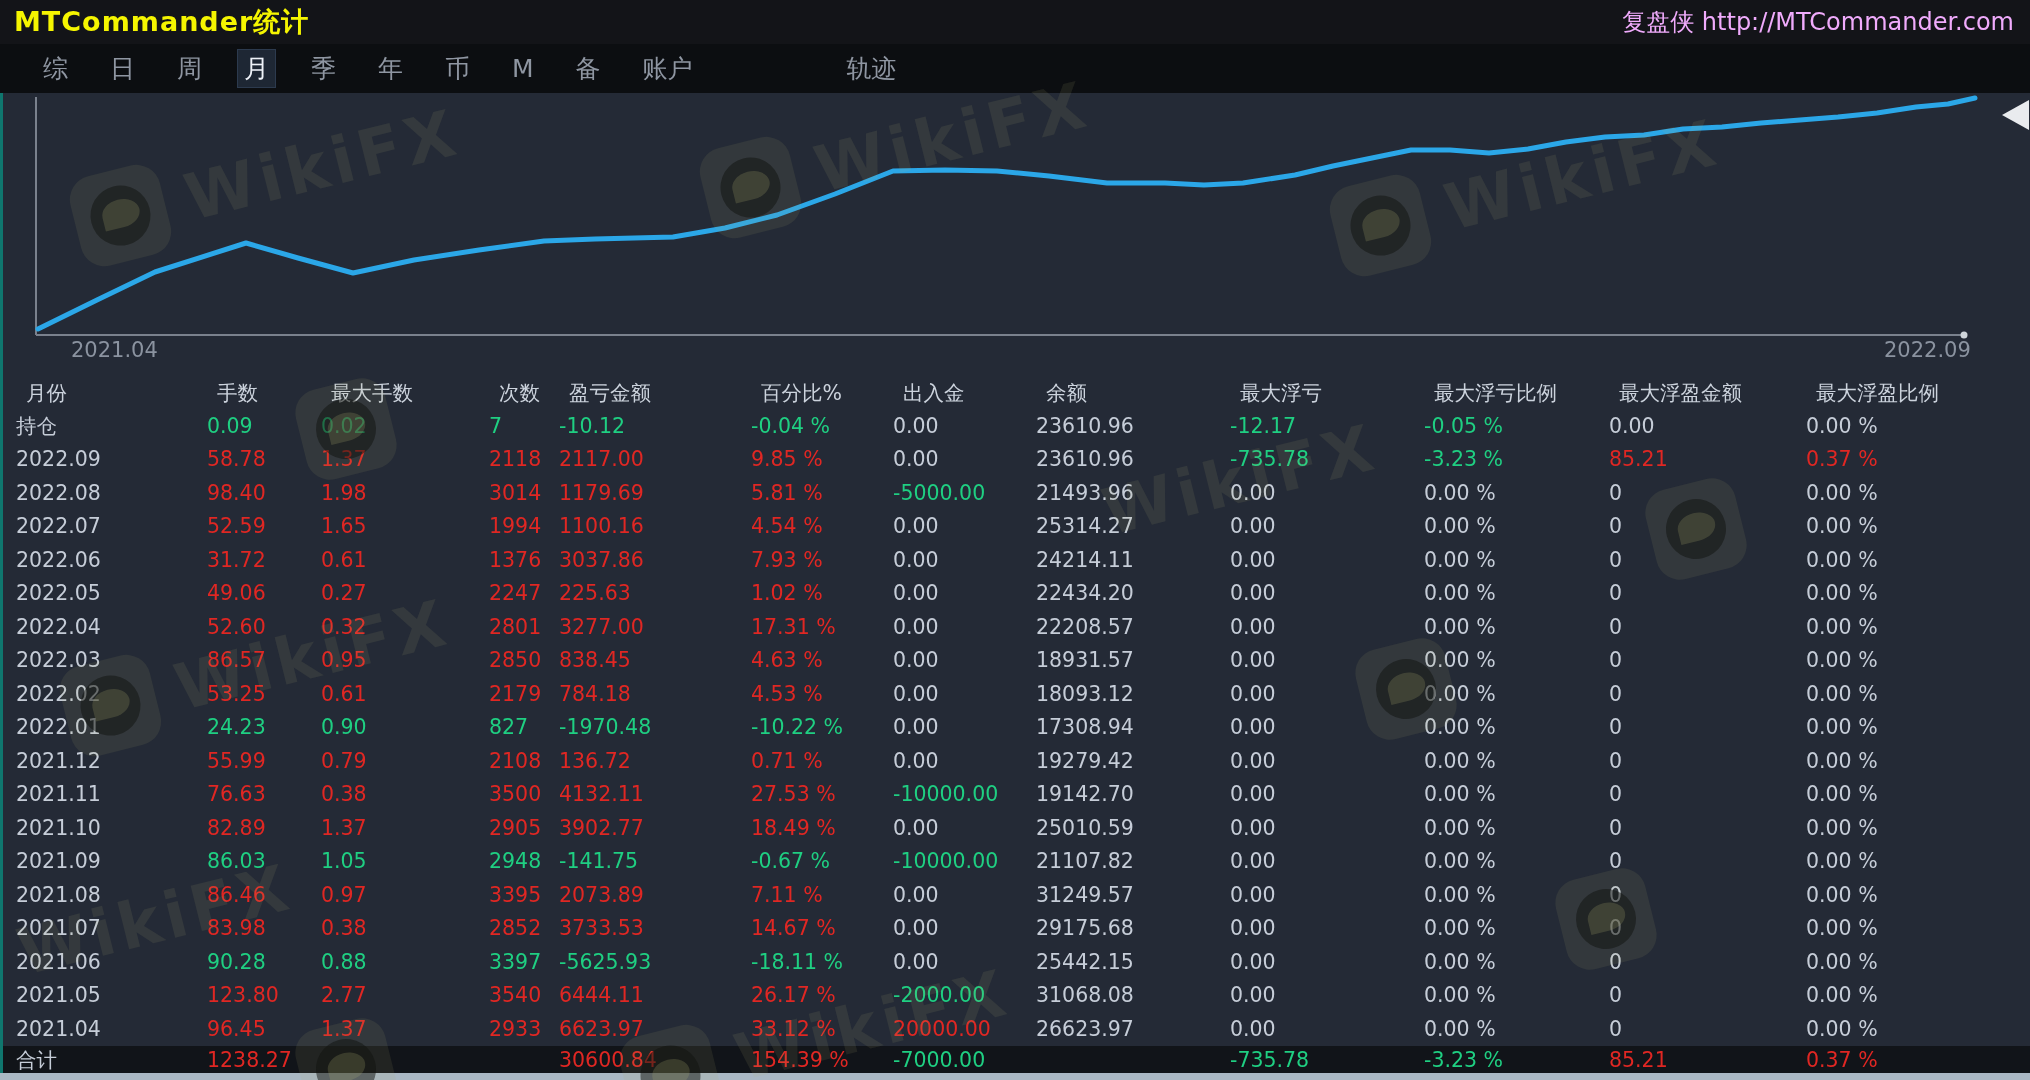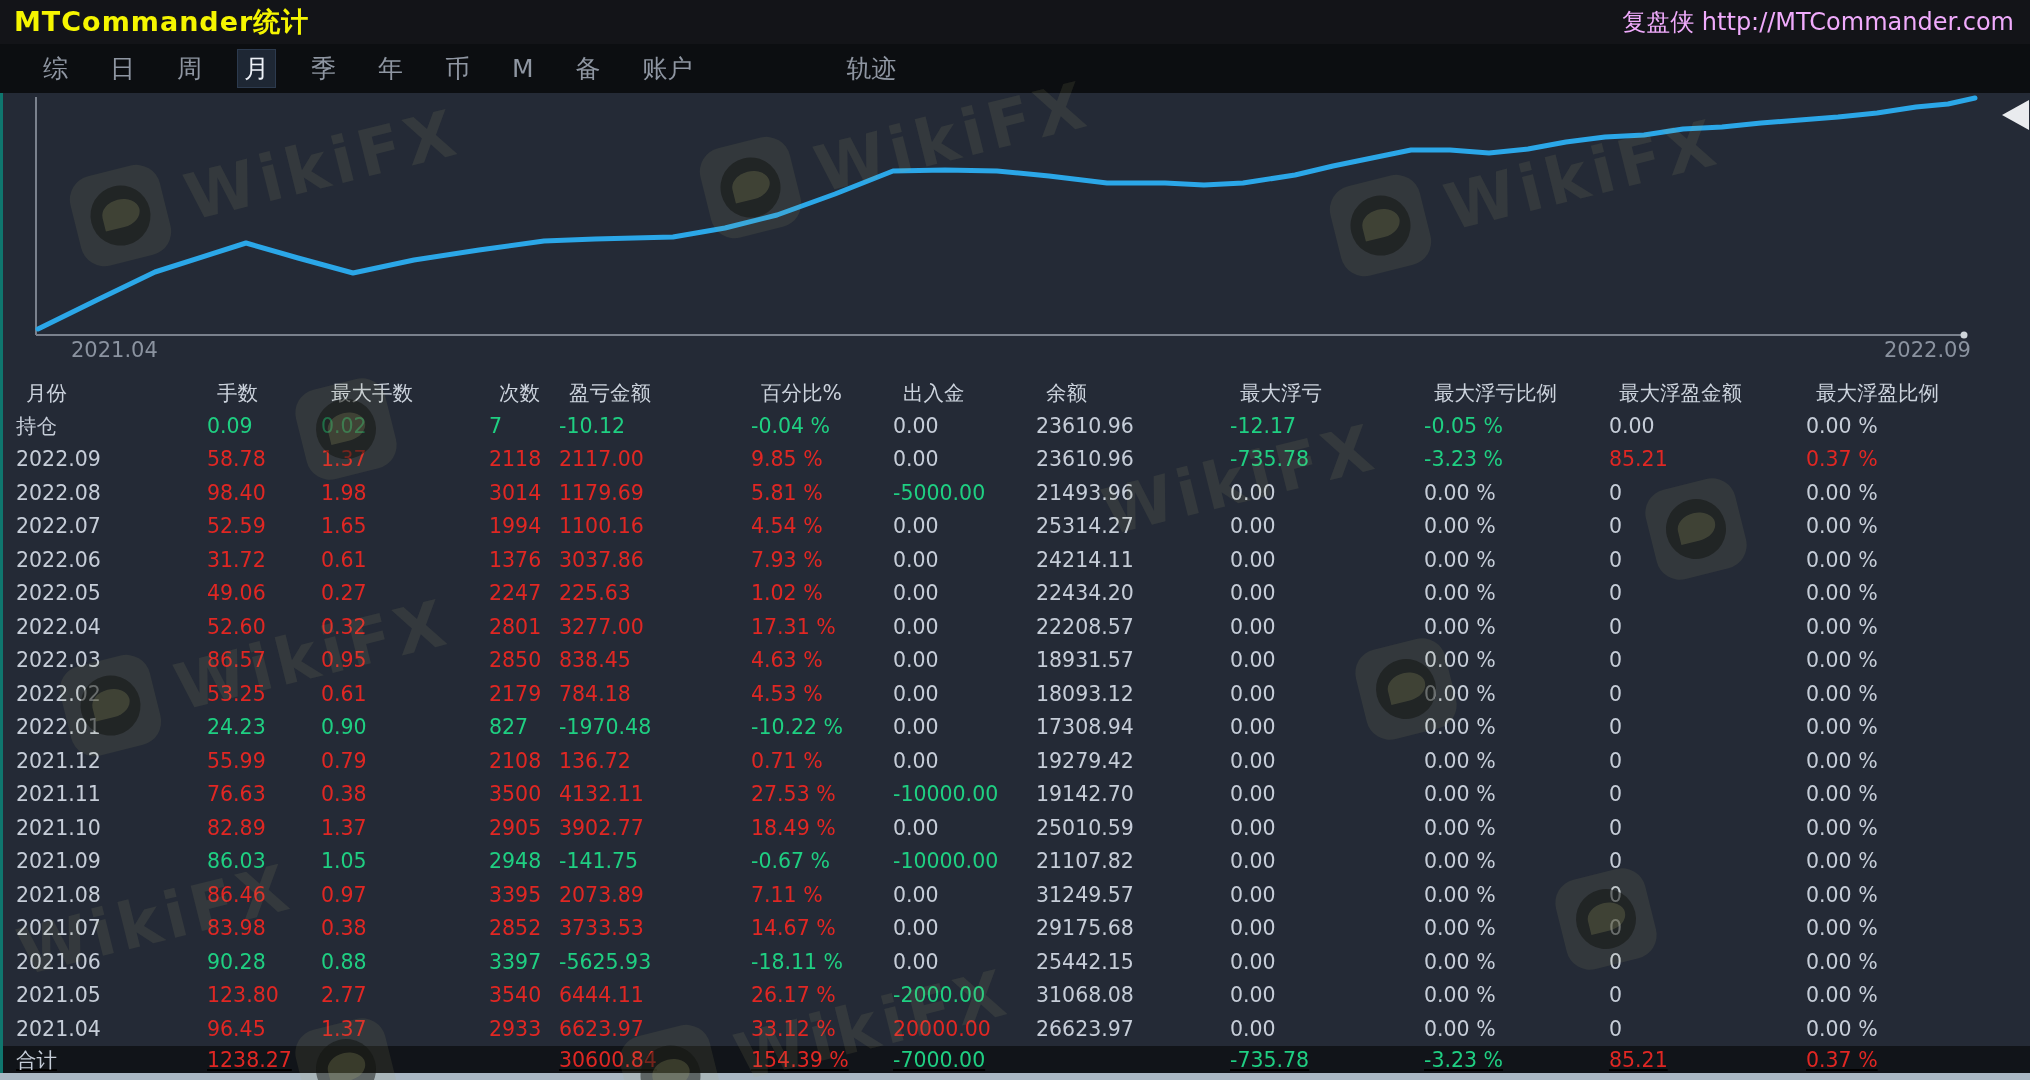--- a/index.html
+++ b/index.html
@@ -20,21 +20,21 @@
   .main{position:relative;border-left:3px solid #0f766e;box-sizing:border-box;}
   .chart-region{position:relative;height:272px;background:#242a36;}
   .chart-svg{position:absolute;left:-3px;top:0;}
   .axis-label{fill:#8b93a0;font-size:21px;font-family:"DejaVu Sans","Liberation Sans",sans-serif;}
   
   .table-region{position:relative;height:708px;background:#242a36;
                 padding-top:12px;box-sizing:border-box;overflow:hidden;}
   .trow{display:grid;grid-template-columns:191px 114px 168px 70px 192px 142px 143px 194px 194px 185px 197px 1fr;
         padding-left:13px;height:33.5px;align-items:center;}
   .trow.hrow{height:32px;padding-left:23px;}
-  .trow.total{background:#111419;height:28px;text-decoration:underline;}
+  .trow.total{background:#111419;height:28px;}
   .cell{font-size:20.5px;white-space:nowrap;overflow:visible;}
   .hcell{color:#ccd3dd;}
   .w{color:#c6cdd8;} .r{color:#e02723;} .g{color:#1fcf82;}
   
   .hscroll{position:absolute;left:0;bottom:0;width:2030px;height:7px;background:#aab8c4;}
   
   .watermark-layer{position:absolute;left:0;top:93px;width:2030px;height:980px;
                    pointer-events:none;z-index:6;}
   .wm{position:absolute;display:flex;align-items:center;gap:22px;transform:rotate(-14deg);}
   .wm-logo{width:92px;height:92px;border-radius:24px;background:rgba(172,172,112,0.11);position:relative;flex:0 0 auto;}

